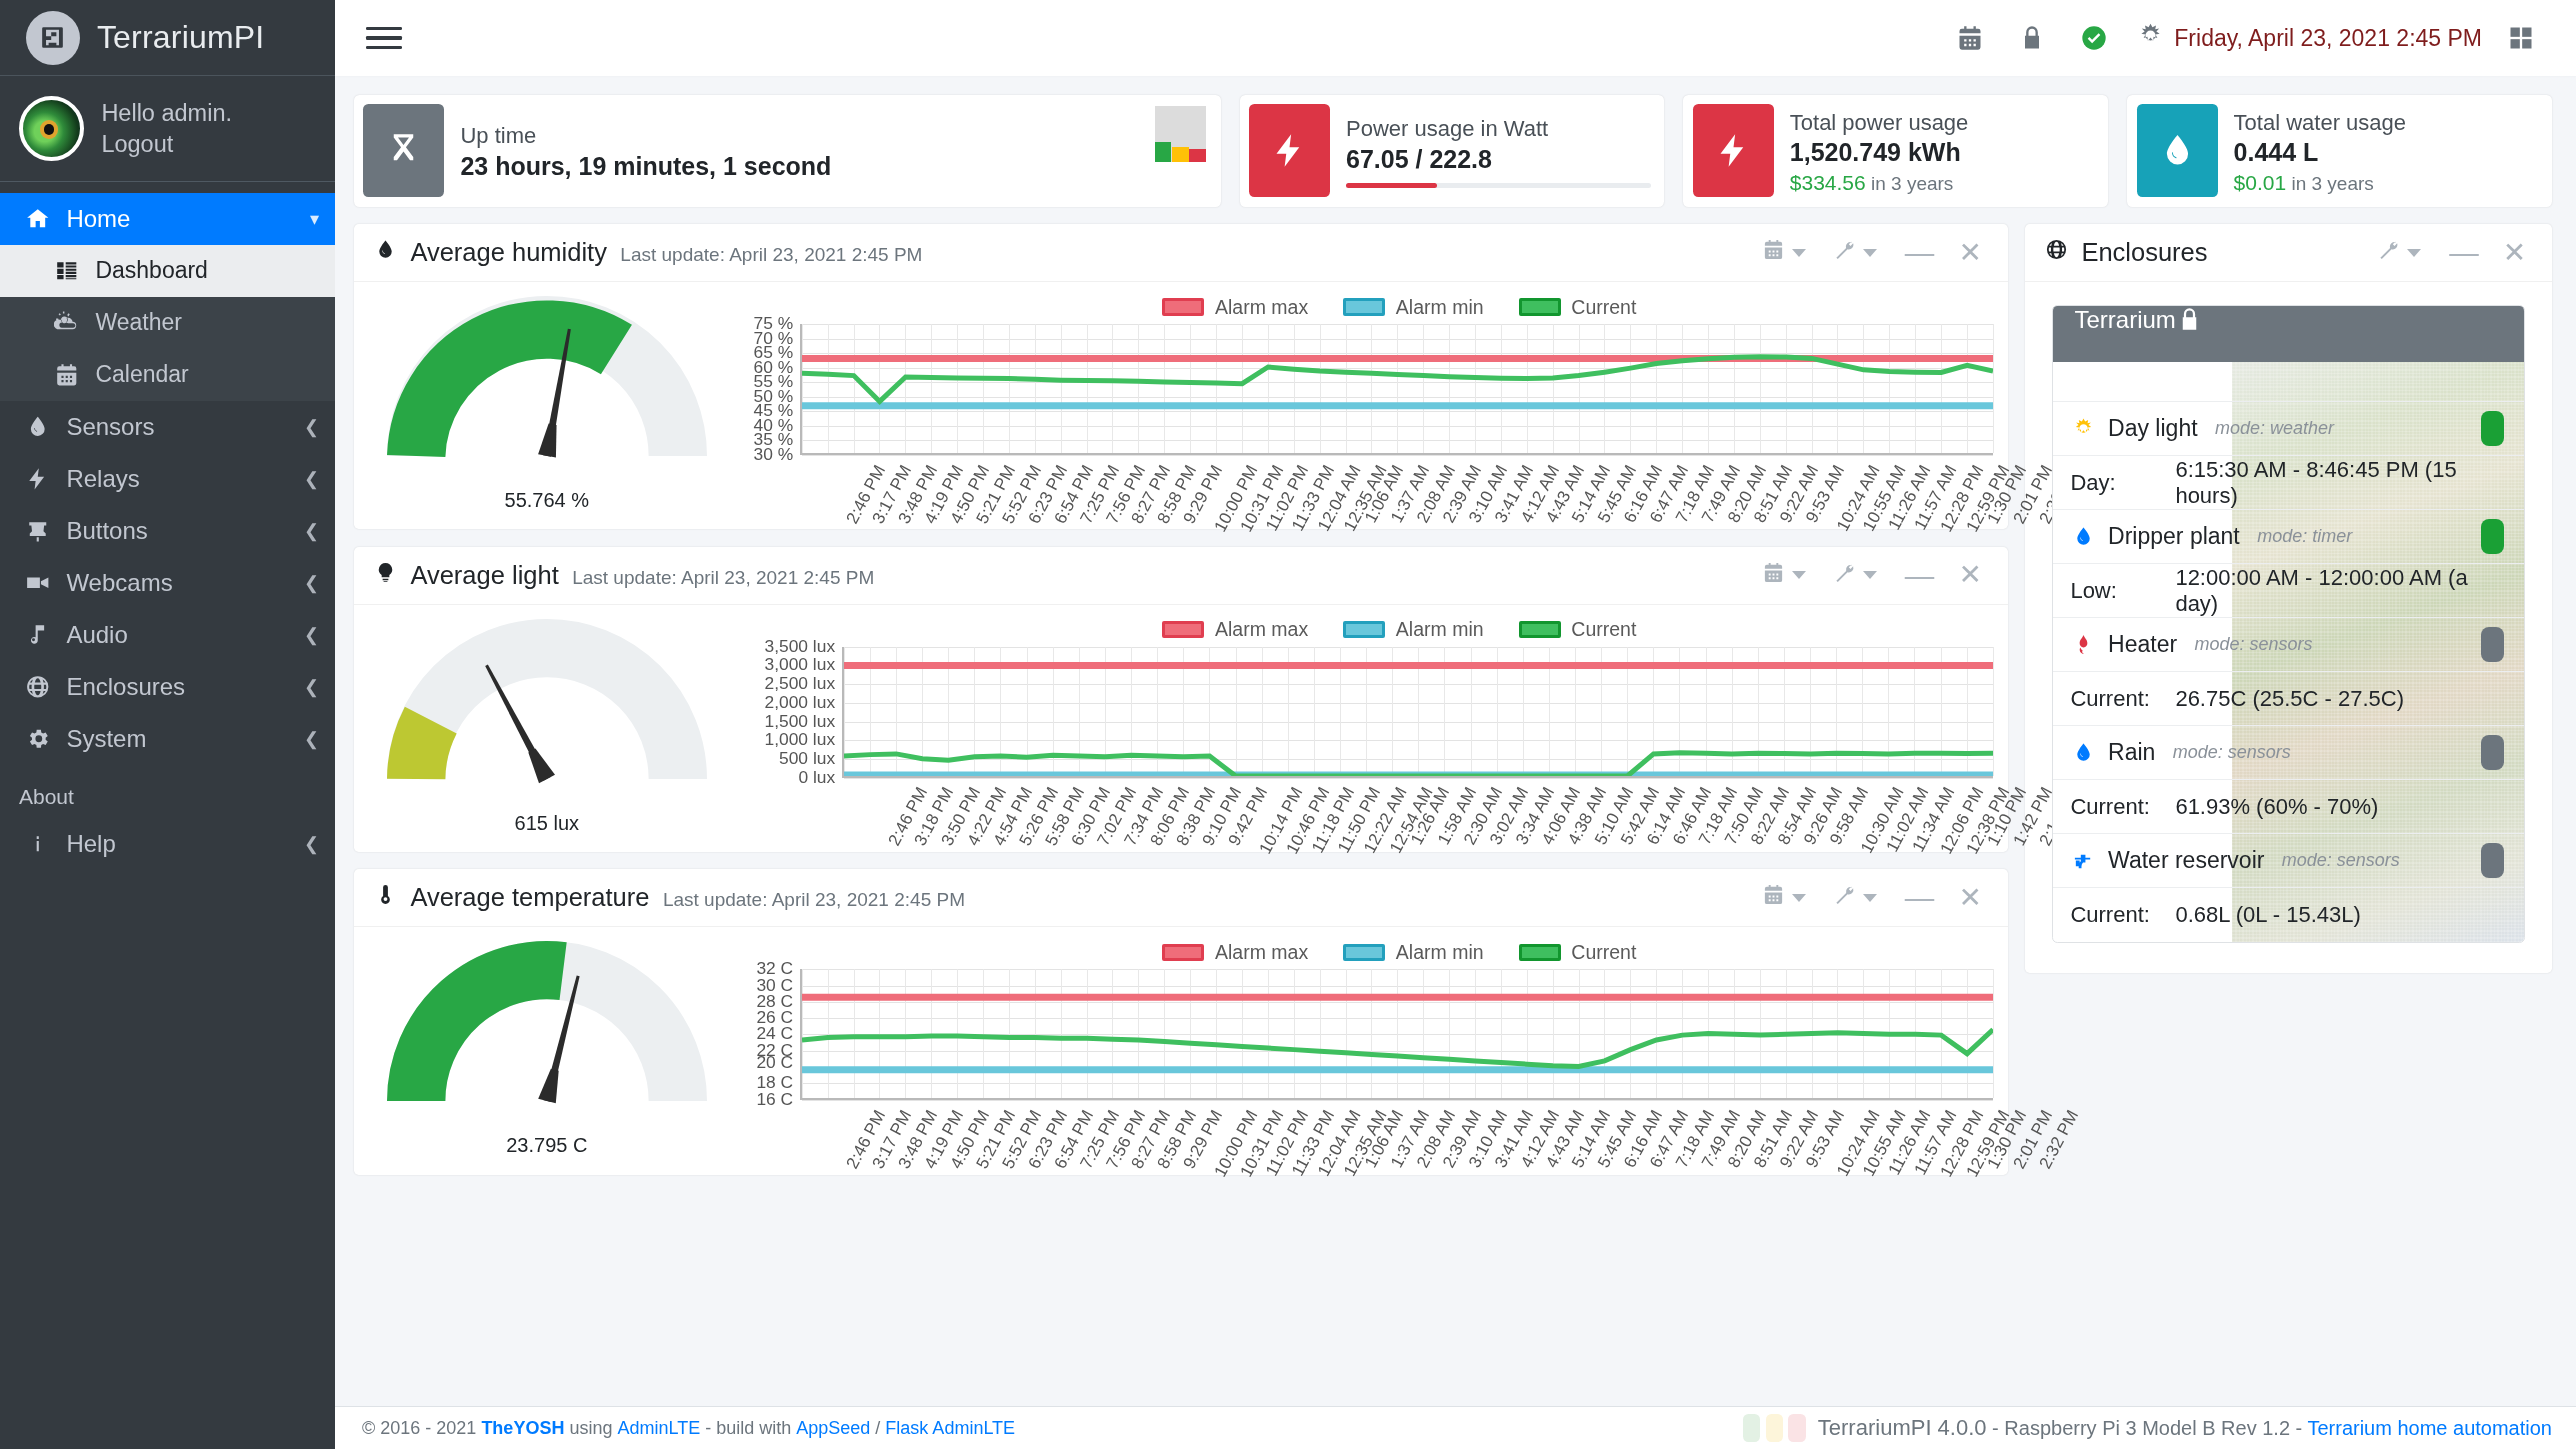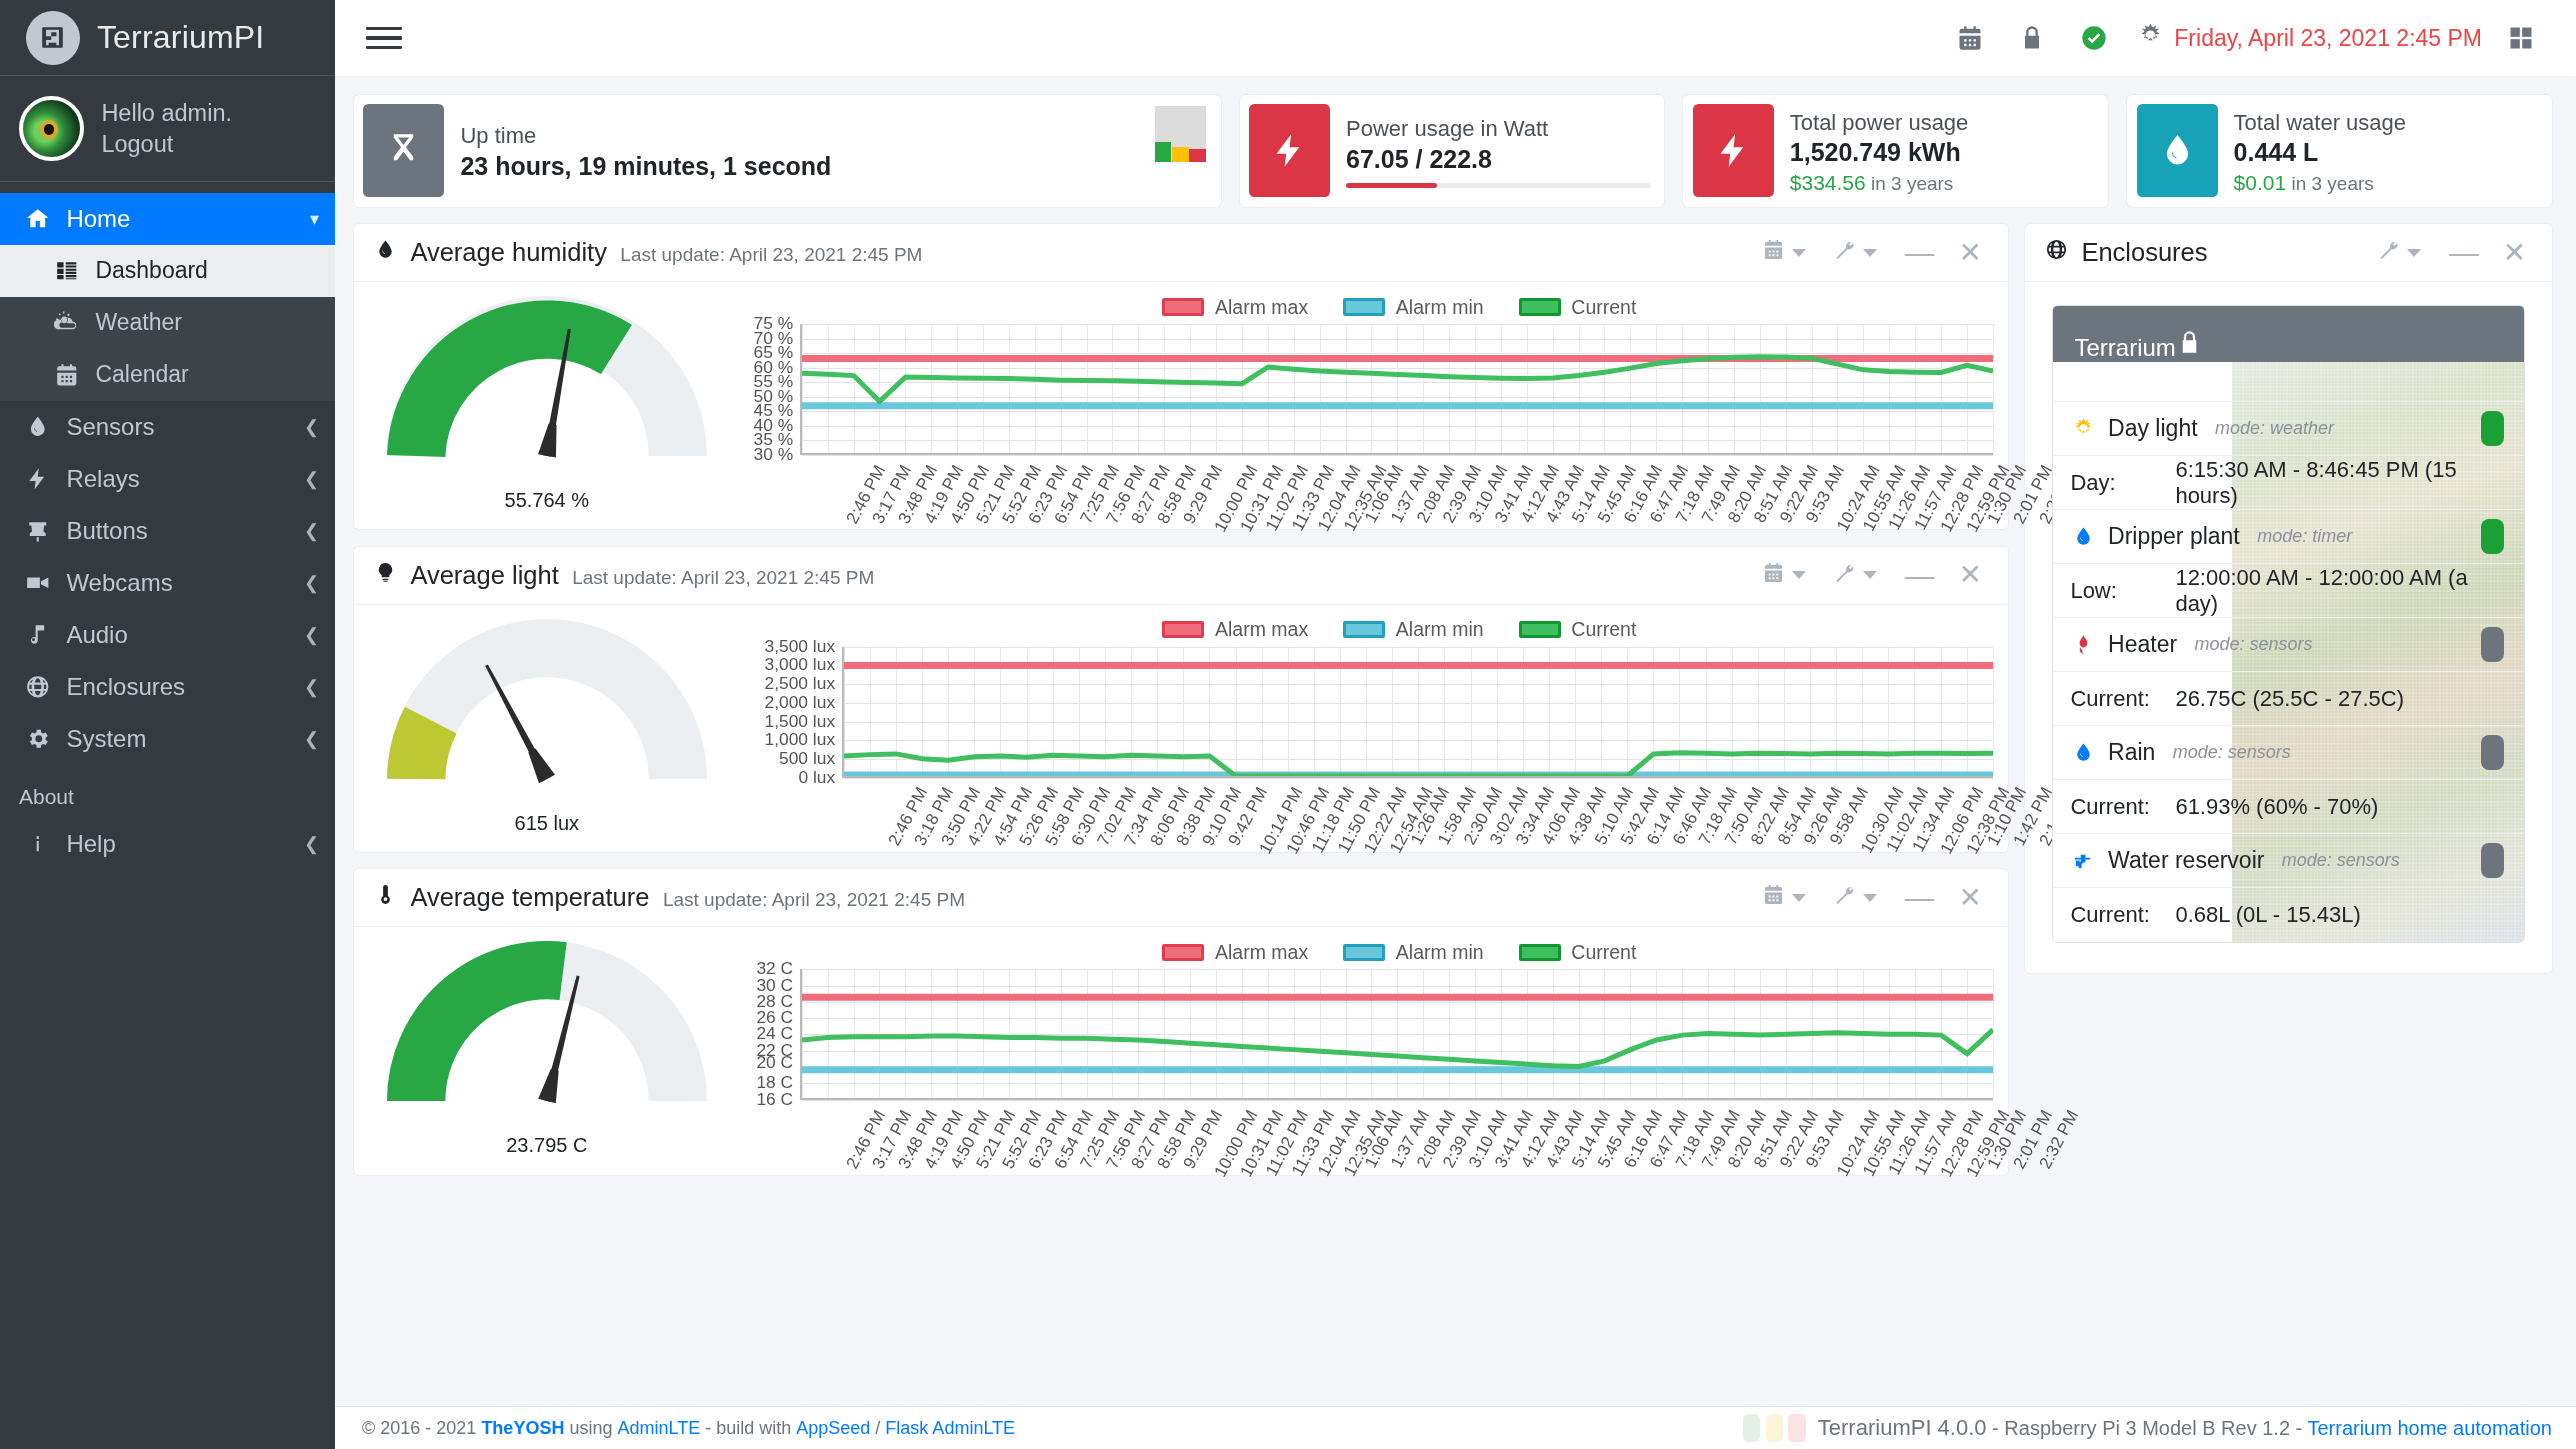--- a/index.html
+++ b/index.html
@@ -74,21 +74,21 @@
   .main { flex: 1 1 auto; display: flex; flex-direction: column; height: 1449px; background: #f4f6f9; }
   .topbar {
     height: 76px; background: #fff; display: flex; align-items: center;
     padding: 0 24px 0 31px; box-shadow: 0 1.3px 2.7px rgba(0,0,0,.04);
   }
   .hamburger { width: 36px; height: 36px; display: flex; flex-direction: column; justify-content: center; gap: 6px; cursor: pointer; }
   .hamburger span { display: block; height: 3.4px; background: #343a40; border-radius: 1.3px; }
   .topbar-right { margin-left: auto; display: flex; align-items: center; gap: 0; }
   .tb-icon { width: 62px; height: 62px; display: flex; align-items: center; justify-content: center; cursor: pointer; }
   .tb-icon svg { width: 28px; height: 28px; fill: #6c757d; }
-  .tb-date { display: flex; align-items: center; gap: 10.7px; padding: 0 8px 0 12px; font-size: 23px; color: #ef4444; cursor: pointer; }
+  .tb-date { display: flex; align-items: center; gap: 10.7px; padding: 0 8px 0 12px; font-size: 23px; color: #7f1d1d; cursor: pointer; }
   .tb-date svg { width: 27px; height: 27px; fill: #6c757d; }
 
   .content { flex: 1 1 auto; padding: 19px 24px 0 19px; overflow: hidden; }
 
   
   .infoboxes { display: flex; gap: 19px; margin-bottom: 17.4px; }
   .infobox {
     background: #fff; border-radius: 5.4px; box-shadow: 0 0 2px rgba(0,0,0,.13);
     display: flex; align-items: stretch; flex: 1 1 0; min-height: 79px;
     overflow: hidden; position: relative;
@@ -167,21 +167,21 @@
     transform: rotate(-62deg); transform-origin: right top;
     white-space: nowrap; text-align: right;
   }
 
   
   .enc-card { background: #fff; border-radius: 4.7px; box-shadow: 0 0 2px rgba(0,0,0,.13); }
   .enc-body { padding: 23px 27px 29.5px 27px; }
   .enc-box { border: 0.7px solid #dfe2e5; border-radius: 5.4px; overflow: hidden; position: relative; background: #fff; }
   .enc-box-header {
     background: #6c757d; color: #fff; height: 56px;
-    display: flex; align-items: flex-end; padding: 0 19px 0 21.5px; font-size: 24px;
+    display: flex; align-items: flex-start; padding: 0 19px 0 21.5px; font-size: 24px;
   }
   .enc-box-header svg { width: 27px; height: 27px; fill: #fff; margin-left: auto; }
   .enc-photo {
     position: absolute; right: 0; top: 56px; bottom: 0; width: 292px;
     background:
       linear-gradient(rgba(255,255,255,.45), rgba(255,255,255,.45)),
       linear-gradient(160deg, #cfd7c8 0%, #b8c79a 16%, #cfcaa6 30%, #9fb277 46%, #c7b48f 60%, #aab98a 74%, #c9cbb2 88%, #bcc8d6 100%);
       opacity: .95;
   }
   .enc-photo::after {

